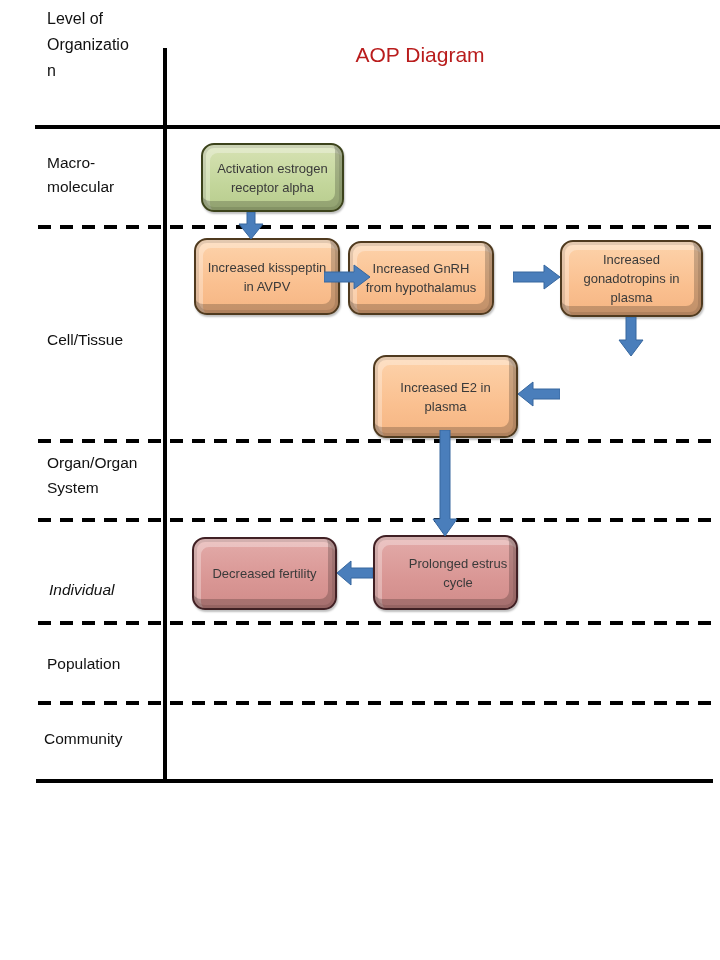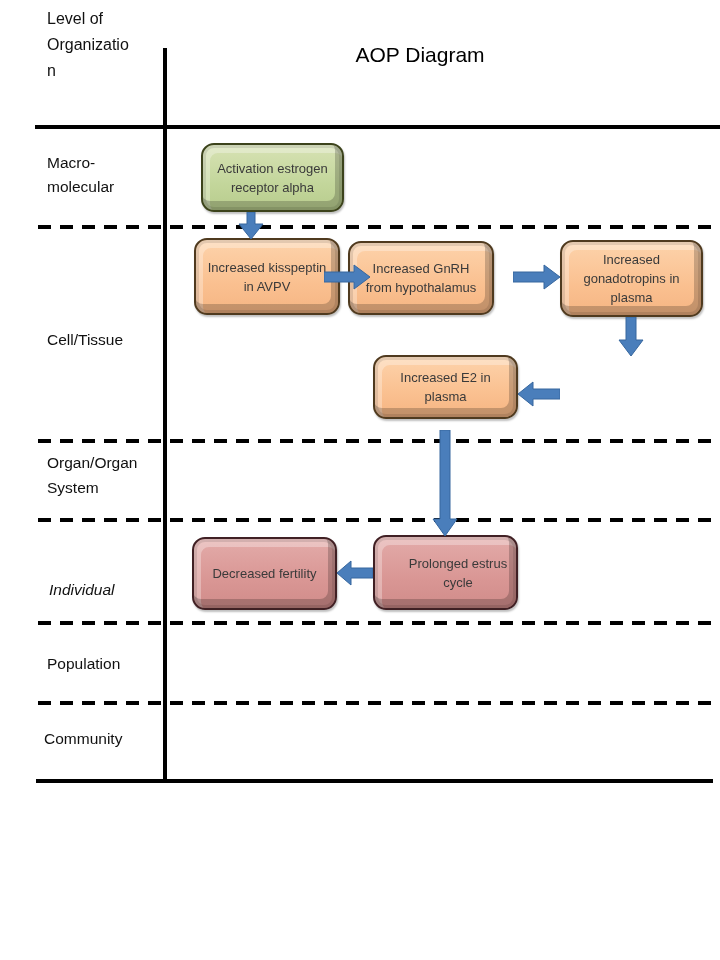--- a/index.html
+++ b/index.html
@@ -39,21 +39,21 @@
   .dash-4 { top: 621px; }
   .dash-5 { top: 701px; }
 
   
   .page-title {
     position: absolute;
     left: 165px; top: 43px;
     width: 510px;
     text-align: center;
     font-size: 21px;
-    color: #000000;
+    color: #b91c1c;
     white-space: pre-line;
   }
   .col-header {
     position: absolute;
     left: 47px; top: 6px;
     font-size: 16px;
     line-height: 26px;
     color: #111;
     white-space: pre-line;
   }
@@ -103,21 +103,21 @@
   }
   .node.pink {
     background: linear-gradient(180deg, #e3aba9 0%, #d99694 60%, #d08c8a 100%);
     border: 2px solid #402024;
   }
   .n-activation     { left: 180px; top: 143px; width: 143px; height: 69px; }
   .n-kisspeptin     { left: 194px; top: 238px; width: 146px; height: 77px; }
   .n-gnrh           { left: 348px; top: 241px; width: 146px; height: 74px; }
   .n-gonadotropins  { left: 560px; top: 240px; width: 143px; height: 77px; }
   .n-e2-production  { left: 560px; top: 355px; width: 143px; height: 78px; }
-  .n-e2-plasma      { left: 373px; top: 355px; width: 145px; height: 64px; }
+  .n-e2-plasma      { left: 373px; top: 355px; width: 145px; height: 83px; }
   .n-prolonged      { left: 373px; top: 535px; width: 145px; height: 75px; padding-left: 29px; }
   .n-decreased      { left: 192px; top: 537px; width: 145px; height: 73px; }
 
   
   .arrow { position: absolute; display: block; }
   .arrow polygon { fill: #4a7ebb; stroke: #36669e; stroke-width: 1; }
   .a-er-to-kiss    { left: 238px; top: 212px; }
   .a-kiss-to-gnrh  { left: 324px; top: 264px; }
   .a-gnrh-to-gonad { left: 513px; top: 264px; }
   .a-gonad-to-prod { left: 618px; top: 317px; }

